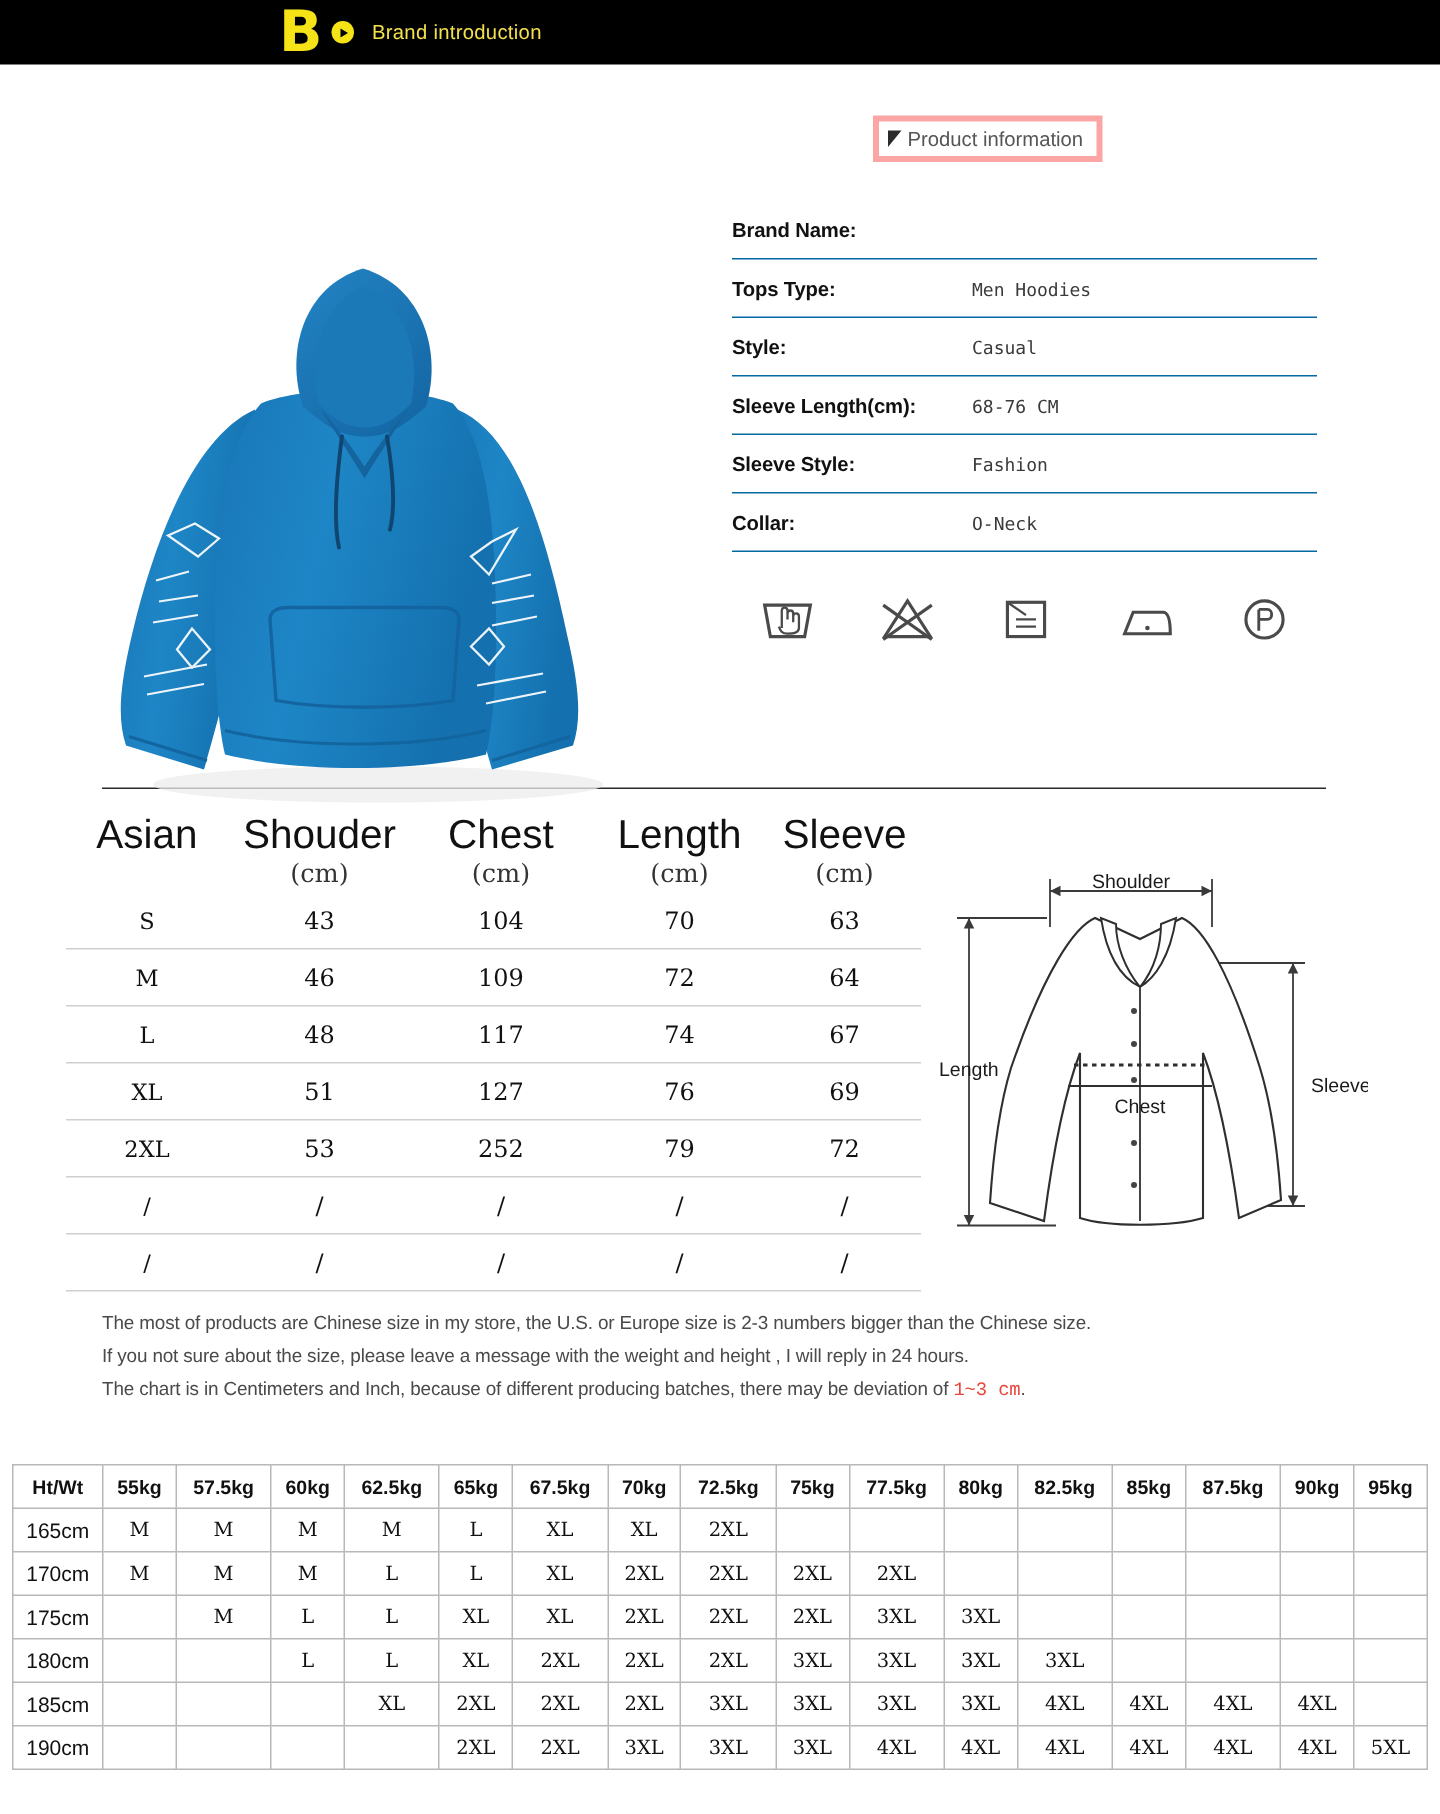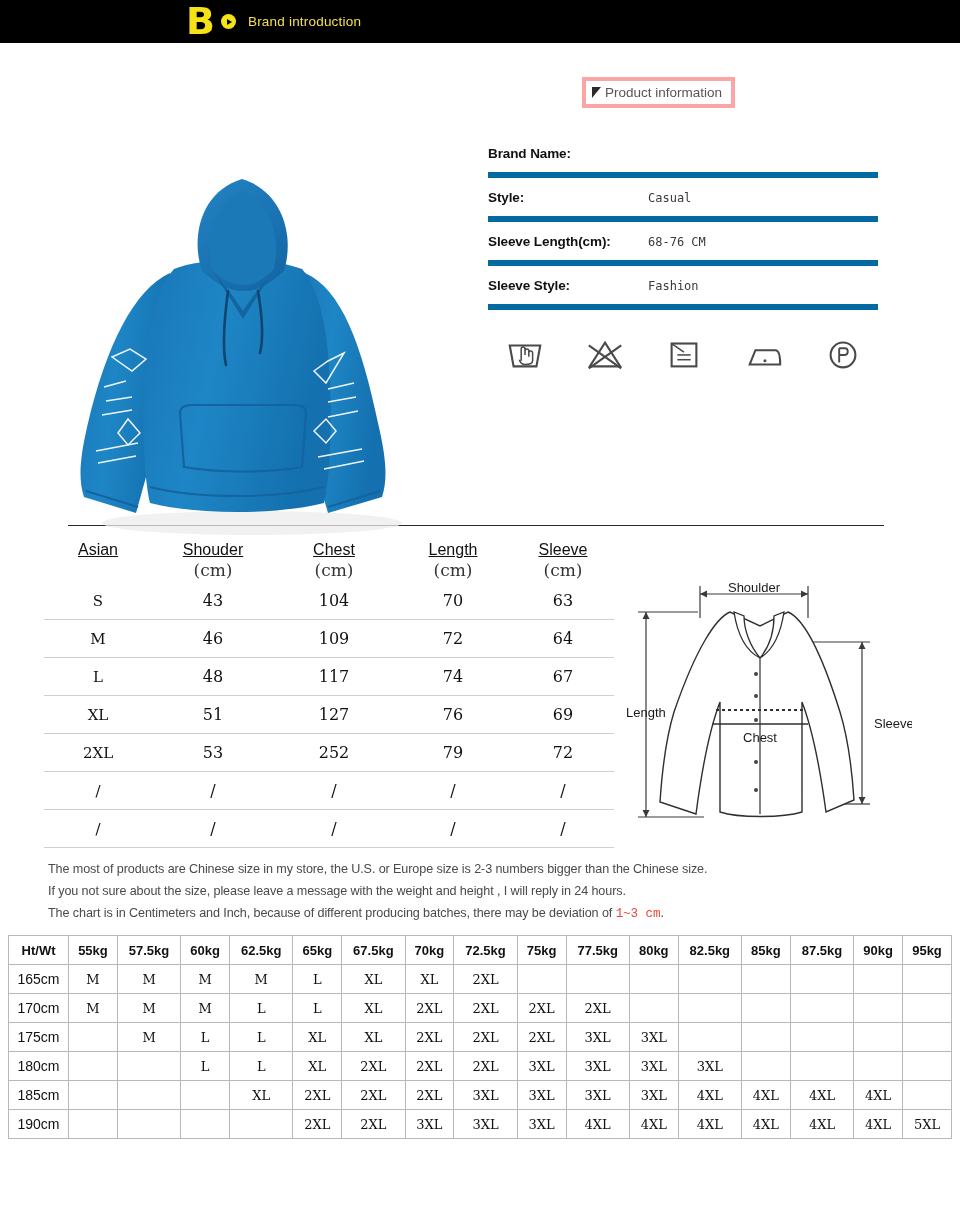--- a/index.html
+++ b/index.html
@@ -57,21 +57,21 @@
     margin-left: 94px;
   }
   .pi-flag {
     width: 0; height: 0;
     border-top: 11px solid #2b2b2b;
     border-right: 9px solid transparent;
     margin-right: 4px;
   }
 
   .spec-table { width: 100%; margin-top: 26px; border-collapse: collapse; }
-  .spec-table tr { border-bottom: 6px solid #0369a1; }
+  .spec-table tr { border-bottom: 1px solid #0369a1; }
   .spec-table td { padding: 12px 0 11px 0; vertical-align: middle; }
   .spec-key {
     font-weight: bold; font-size: 13.5px; color: #111;
     width: 160px; letter-spacing: -.1px;
   }
   .spec-val {
     font-family: "DejaVu Sans Mono", monospace;
     font-size: 12px; color: #3a3a3a;
   }
 
@@ -97,53 +97,52 @@
   .mid-wrap { display: flex; padding: 0; }
   .size-col { width: 612px; padding: 14px 0 0 44px; }
   .diagram-col { width: 348px; padding-top: 36px; }
 
   table.size-table { width: 570px; border-collapse: collapse; }
   table.size-table th, table.size-table td {
     text-align: center; font-weight: normal;
   }
   .sz-head th {
     font-family: "Liberation Sans", sans-serif;
-    font-weight: bold; font-size: 16px; color: #111;
+    font-weight: bold; font-size: 27px; color: #111;
     padding-bottom: 0;
-    text-decoration: underline;
   }
   .sz-unit th {
     font-family: "DejaVu Serif", serif;
     font-size: 17px; color: #333; padding-bottom: 2px;
   }
   .sz-body td {
     font-family: "DejaVu Serif", serif;
     font-size: 16px; color: #111;
     padding: 9px 0 9px 0;
     border-bottom: 1px solid #cfcfcf;
   }
   .sz-body tr:first-child td { border-top: none; }
   .sz-body td.c0 { width: 108px; }
   .sz-body td.c1 { width: 122px; }
   .sz-body td.c2 { width: 120px; }
   .sz-body td.c3 { width: 118px; }
   .sz-body td.c4 { width: 102px; }
   .sz-body td.lbl { font-size: 15px; }
 
   
-  .notes { padding: 10px 0 0 48px; }
+  .notes { padding: 10px 0 0 68px; }
   .note-line {
     font-size: 12.6px; color: #4a4a4a;
     line-height: 22px; letter-spacing: -.1px;
   }
   .note-red { color: #e8463a; font-family: Liberation Mono, monospace; }
 
   
   .matrix-wrap { padding: 10px 0 0 8px; }
-  table.matrix { border-collapse: collapse; width: 944px; }
+  table.matrix { border-collapse: collapse; width: 944px; margin-top: 28px; }
   table.matrix th, table.matrix td {
     border: 1px solid #b8b8b8;
     text-align: center;
     height: 29px;
   }
   table.matrix th {
     font-family: "Liberation Sans", sans-serif;
     font-weight: bold; font-size: 13px; color: #111;
     padding: 0 3px;
   }
@@ -227,30 +226,38 @@
       <span>Product information</span>
     </div>
 
     <table class="spec-table">
       <tbody>
           <tr>
         <td class="spec-key">Brand Name:</td>
         <td class="spec-val"></td>
       </tr>
       <tr>
+        <td class="spec-key">Tops Type:</td>
+        <td class="spec-val">Men Hoodies</td>
+      </tr>
+      <tr>
         <td class="spec-key">Style:</td>
         <td class="spec-val">Casual</td>
       </tr>
       <tr>
         <td class="spec-key">Sleeve Length(cm):</td>
         <td class="spec-val">68-76 CM</td>
       </tr>
       <tr>
         <td class="spec-key">Sleeve Style:</td>
         <td class="spec-val">Fashion</td>
+      </tr>
+      <tr>
+        <td class="spec-key">Collar:</td>
+        <td class="spec-val">O-Neck</td>
       </tr>
     </tbody>
       </table>
 
     <div class="care-row">
       <svg class="care-icon" viewBox="0 0 48 42">
         <path d="M8,12 L40,12 L36,34 L12,34 Z" fill="none" stroke="#4a4a4a" stroke-width="2.2"></path>
         <path d="M20,28 L20,16 C20,13 24,13 24,16 L24,22 M24,18 C24,15 28,15 28,18 L28,24 M28,20 C28,17 32,17 32,20 L32,28 C32,31 28,32 24,32 C20,32 19,30 18,27" fill="none" stroke="#4a4a4a" stroke-width="1.6"></path>
       </svg>
       <svg class="care-icon" viewBox="0 0 48 42">

